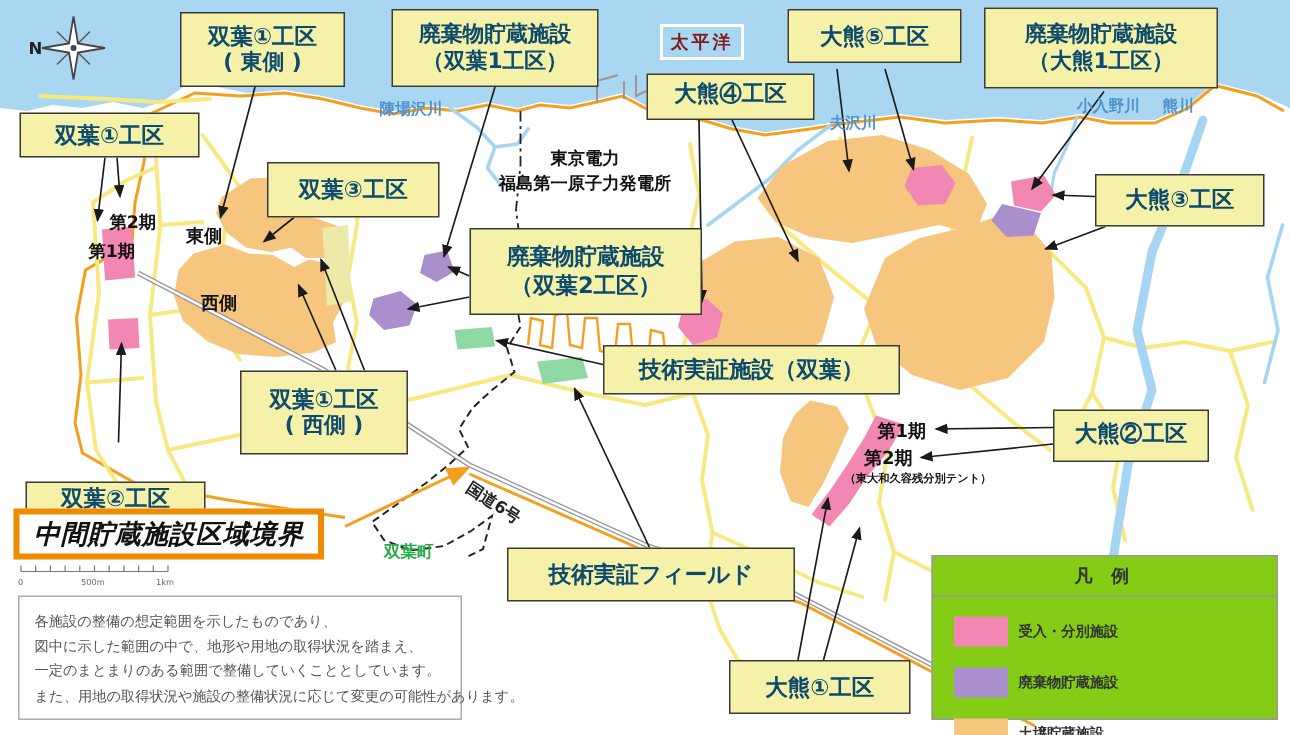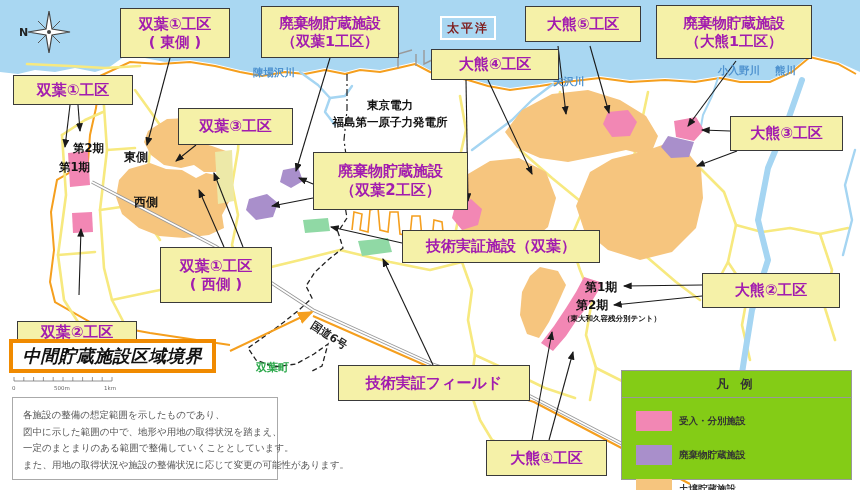--- a/index.html
+++ b/index.html
@@ -1,19 +1,19 @@
 <!DOCTYPE html>
 <html><head>
 <meta charset="utf-8">
 <style>
   html,body{margin:0;padding:0;background:#fff;}
   #stage{position:relative;width:860px;height:490px;background:#ffffff;overflow:hidden;
          font-family:"DejaVu Sans",sans-serif;}
   #mapsvg{position:absolute;left:0;top:0;}
-  .callout{position:absolute;background:#F5F1A8;border:1.5px solid #3a3a3a;color:#a21caf;
+  .callout{position:absolute;background:#F5F1A8;border:1.5px solid #3a3a3a;color:#0c4a6e;
            font-weight:bold;display:flex;flex-direction:column;align-items:center;
            justify-content:center;text-align:center;line-height:1.25;font-size:15px;
            box-sizing:border-box;z-index:5;}
   .callout .l2{font-size:14.5px;}
   .boundary-box{position:absolute;background:#ffffff;border:4px solid #F08A00;color:#111;
            font-weight:bold;display:flex;align-items:center;justify-content:center;
            font-size:17.5px;box-sizing:border-box;z-index:5;letter-spacing:.5px;}
   .pacific{position:absolute;background:#A9D7F2;border:2px solid #ffffff;color:#7f1d1d;
            font-weight:bold;font-size:12px;display:flex;align-items:center;justify-content:center;
            box-sizing:border-box;letter-spacing:2px;z-index:5;}
@@ -27,21 +27,21 @@
           border:1px solid #999;box-sizing:border-box;z-index:5;}
   .legend-title{text-align:center;font-size:12px;font-weight:bold;color:#333;
           letter-spacing:4px;padding:5px 0 4px 0;border-bottom:1px solid #999;}
   .legend-grid{display:grid;grid-template-columns:1fr;row-gap:14px;column-gap:4px;
           padding:13px 10px 0 14px;}
   .legend-item{display:flex;align-items:center;}
   .sw{width:36px;height:20px;margin-right:7px;flex:0 0 auto;}
   .sw-pink{background:#F287B4;}.sw-purple{background:#A98FCB;}
   .sw-orange{background:#F6C57E;}.sw-green{background:#90D9A5;}
   .legend-label{font-size:9.5px;font-weight:bold;color:#333;white-space:nowrap;}
-  .note{position:absolute;left:12px;top:397px;width:266px;height:83px;background:#fff;
+  .note{position:absolute;left:12px;top:397px;width:296px;height:83px;background:#fff;
         border:1px solid #aaa;box-sizing:border-box;padding:9px 10px;z-index:5;}
   .note div{font-size:9.5px;color:#555;line-height:1.75;white-space:nowrap;}
 </style>
 </head>
 <body>
 
 <div id="stage">
 
 <svg id="mapsvg" width="860" height="490" viewBox="0 0 860 490">
   <defs>
@@ -201,40 +201,40 @@
 <div class="pacific" style="left:440px;top:16px;width:56px;height:24px;">
   <span>太平洋</span>
 </div>
 <div class="callout" style="left:525px;top:6px;width:116px;height:36px;">
   <span>大熊⑤工区</span>
 </div>
 <div class="callout" style="left:656px;top:5px;width:156px;height:54px;font-size:14.5px;">
   <span>廃棄物貯蔵施設</span>
   <span>（大熊1工区）</span>
 </div>
-<div class="callout" style="left:431px;top:49px;width:128px;height:31px;">
+<div class="callout" style="left:431px;top:49px;width:112px;height:31px;font-family:Liberation Mono, monospace;">
   <span>大熊④工区</span>
 </div>
 <div class="callout" style="left:13px;top:75px;width:120px;height:30px;">
   <span>双葉①工区</span>
 </div>
 <div class="callout" style="left:730px;top:116px;width:113px;height:35px;">
   <span>大熊③工区</span>
 </div>
 <div class="callout" style="left:178px;top:108px;width:115px;height:37px;">
   <span>双葉③工区</span>
 </div>
 <div class="callout" style="left:313px;top:152px;width:155px;height:58px;">
   <span>廃棄物貯蔵施設</span>
   <span>（双葉2工区）</span>
 </div>
 <div class="callout" style="left:402px;top:230px;width:198px;height:33px;">
   <span>技術実証施設（双葉）</span>
 </div>
-<div class="callout" style="left:702px;top:273px;width:138px;height:35px;">
+<div class="callout" style="left:702px;top:273px;width:104px;height:35px;font-family:Liberation Serif, serif;">
   <span>大熊②工区</span>
 </div>
 <div class="callout" style="left:160px;top:247px;width:112px;height:56px;">
   <span>双葉①工区</span>
   <span class="l2">( 西側 )</span>
 </div>
 <div class="callout" style="left:17px;top:295px;width:120px;height:23px;margin-top:26px;">
   <span>双葉②工区</span>
 </div>
 <div class="boundary-box" style="left:9px;top:339px;width:207px;height:34px;font-style:italic;">

